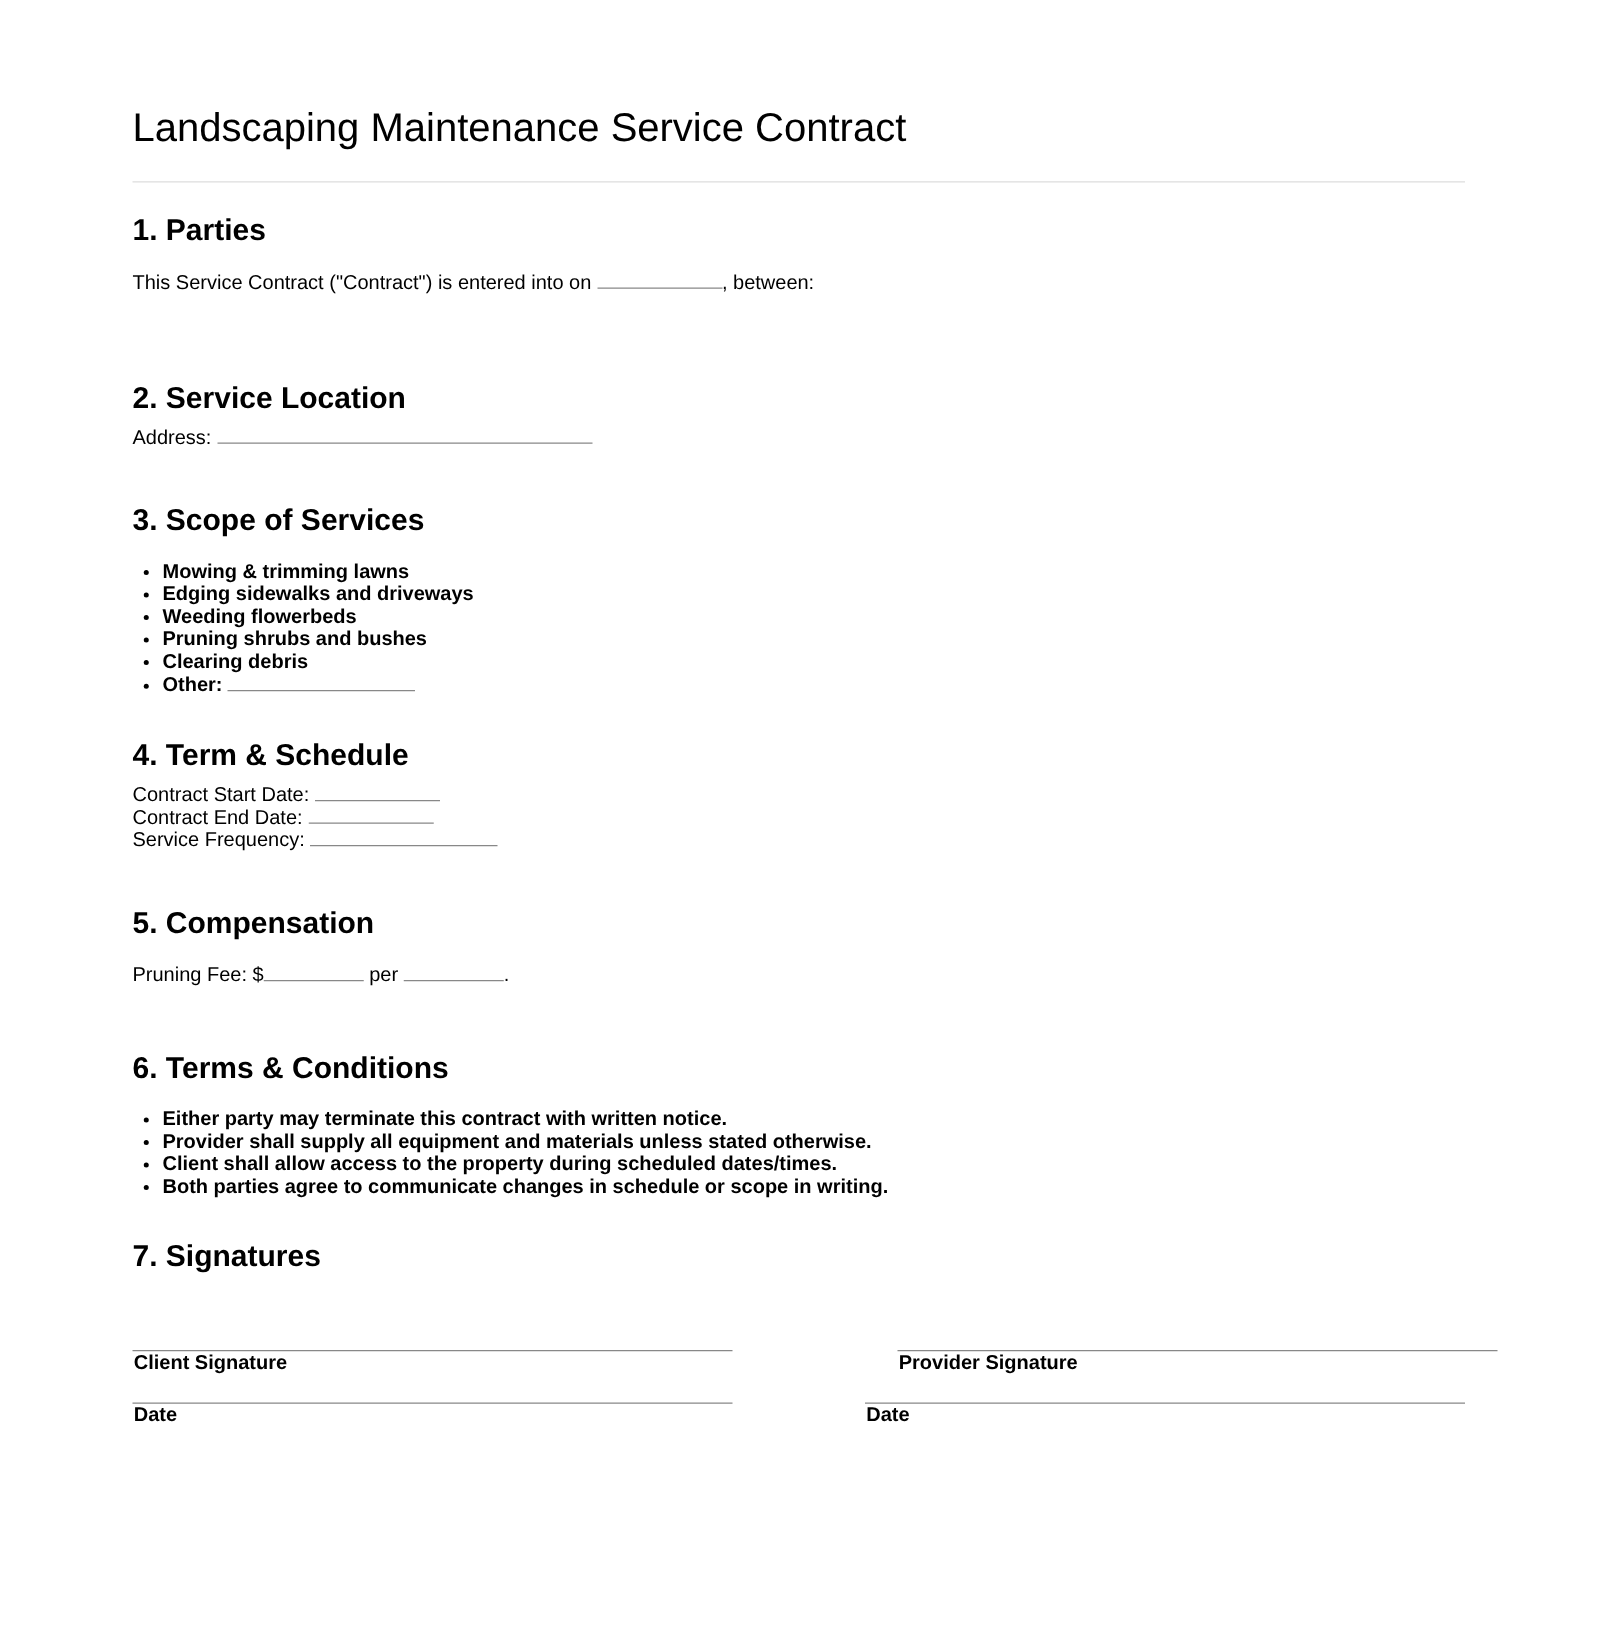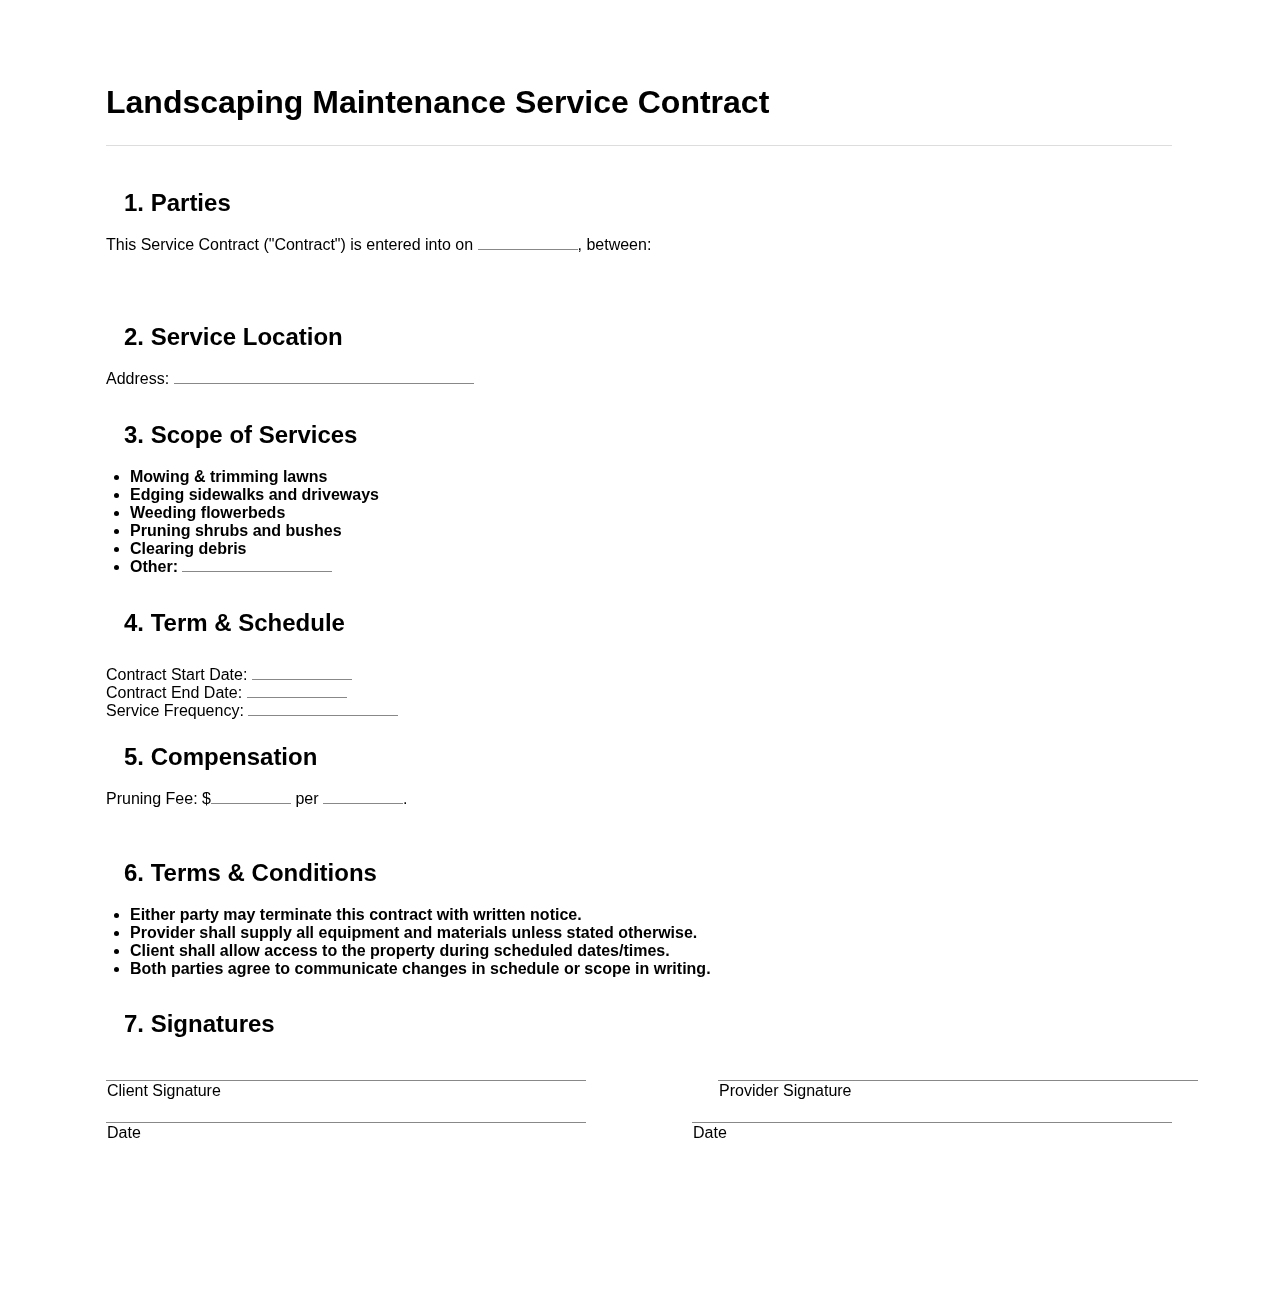--- a/index.html
+++ b/index.html
@@ -6,45 +6,45 @@
   body {
     width: 1278px; height: 1300px; overflow: hidden;
     font-family: "Liberation Sans", sans-serif;
     color: #000;
     font-size: 16px;
     line-height: 18px;
   }
   .page { position: absolute; left: 106px; top: 0; width: 1066px; }
   h1 {
     position: absolute; left: 0; top: 82px; margin: 0;
-    font-size: 32px; line-height: 40px; font-weight: bold;
+    font-size: 32px; line-height: 40px; font-weight: normal;
     white-space: nowrap;
   }
   .divider {
     position: absolute; left: 0; top: 145px; width: 1066px; height: 0;
     border-top: 1px solid #dddddd;
   }
   .section { position: absolute; left: 0; width: 1066px; }
   h2 {
-    margin: 18px; font-size: 24px; line-height: 30px; font-weight: bold;
+    margin: 0; font-size: 24px; line-height: 30px; font-weight: bold;
     white-space: nowrap;
   }
   .body { margin-top: 14px; }
   .line { white-space: nowrap; height: 18px; }
   .blank {
     display: inline-block; border-bottom: 1px solid #888888;
     height: 13px; vertical-align: baseline;
   }
   b { font-weight: bold; }
   ul { margin: 0; padding-left: 24px; }
   ul li { height: 18px; white-space: nowrap; font-weight: bold; }
   .sig-row { position: absolute; left: 0; width: 1066px; }
   .sig-col { position: absolute; width: 480px; }
   .sig-line { border-top: 1px solid #888888; height: 0; }
-  .sig-label { margin-top: 1px; padding-left: 1px; white-space: nowrap; }
+  .sig-label { margin-top: 1px; padding-left: 1px; white-space: nowrap; font-weight: bold; }
 </style>
 </head>
 <body>
 
 <div class="page">
 
   <h1>Landscaping Maintenance Service Contract</h1>
   <div class="divider"></div>
 
   <div class="section" style="top:170px;">
@@ -78,21 +78,21 @@
         <li>
           <span>Other:</span>
           <span class="blank" style="width:150px;"></span>
         </li>
       </ul>
     </div>
   </div>
 
   <div class="section" style="top:590px;">
     <h2>4. Term &amp; Schedule</h2>
-    <div class="body" style="margin-top:28px;">
+    <div class="body" style="margin-top:7px;">
       <div class="line">
         <span>Contract Start Date:</span>
         <span class="blank" style="width:100px;"></span>
       </div>
       <div class="line">
         <span>Contract End Date:</span>
         <span class="blank" style="width:100px;"></span>
       </div>
       <div class="line">
         <span>Service Frequency:</span>

